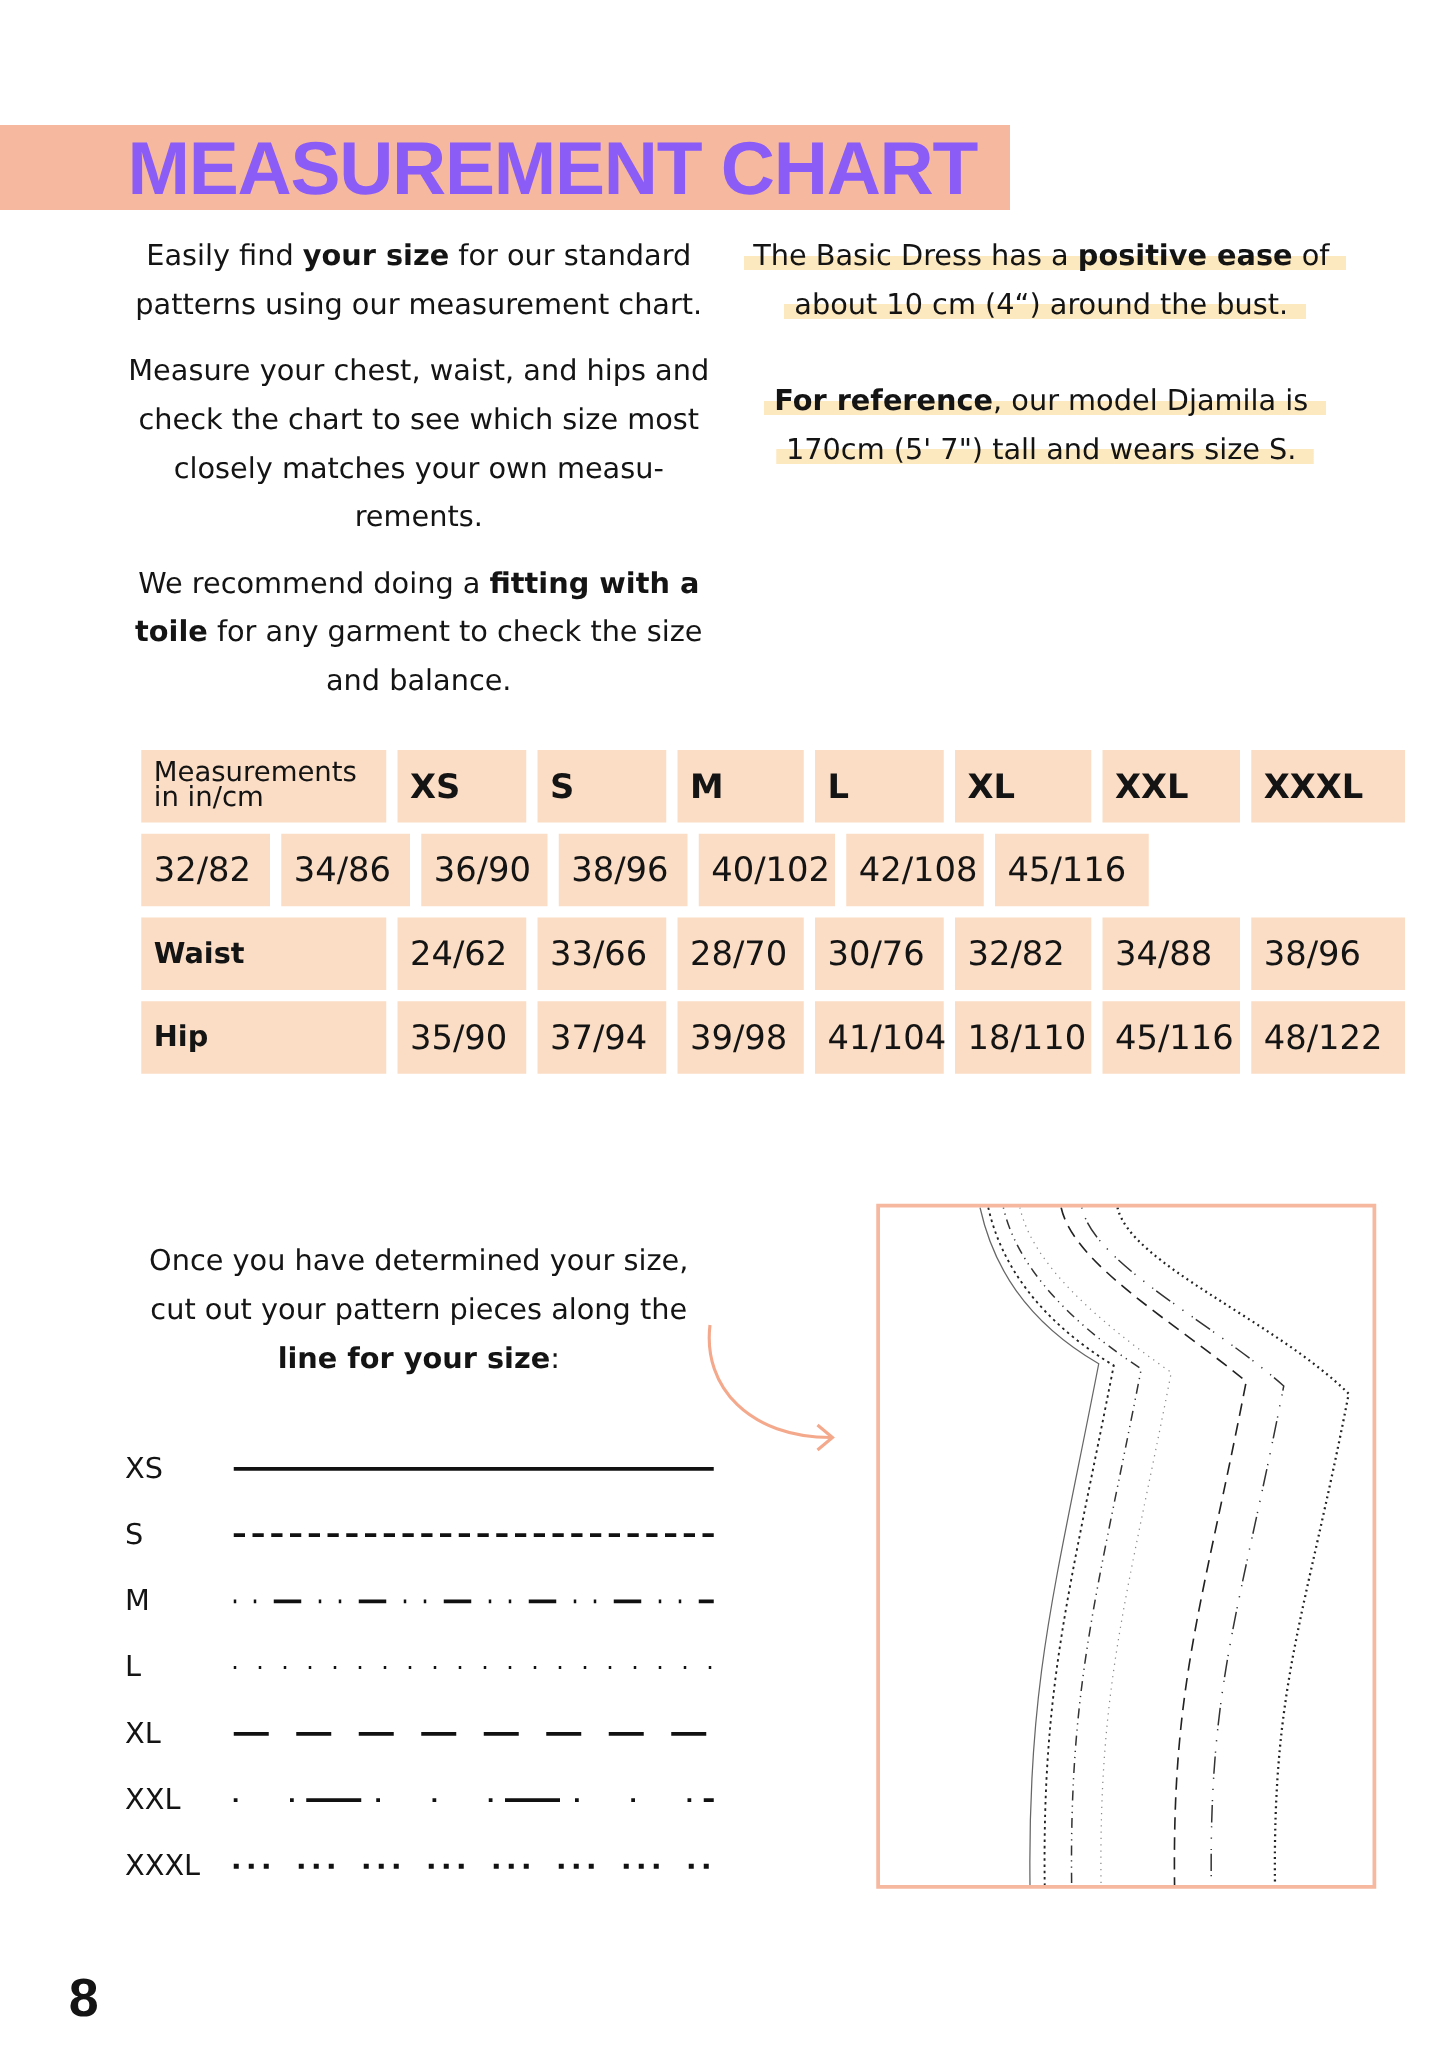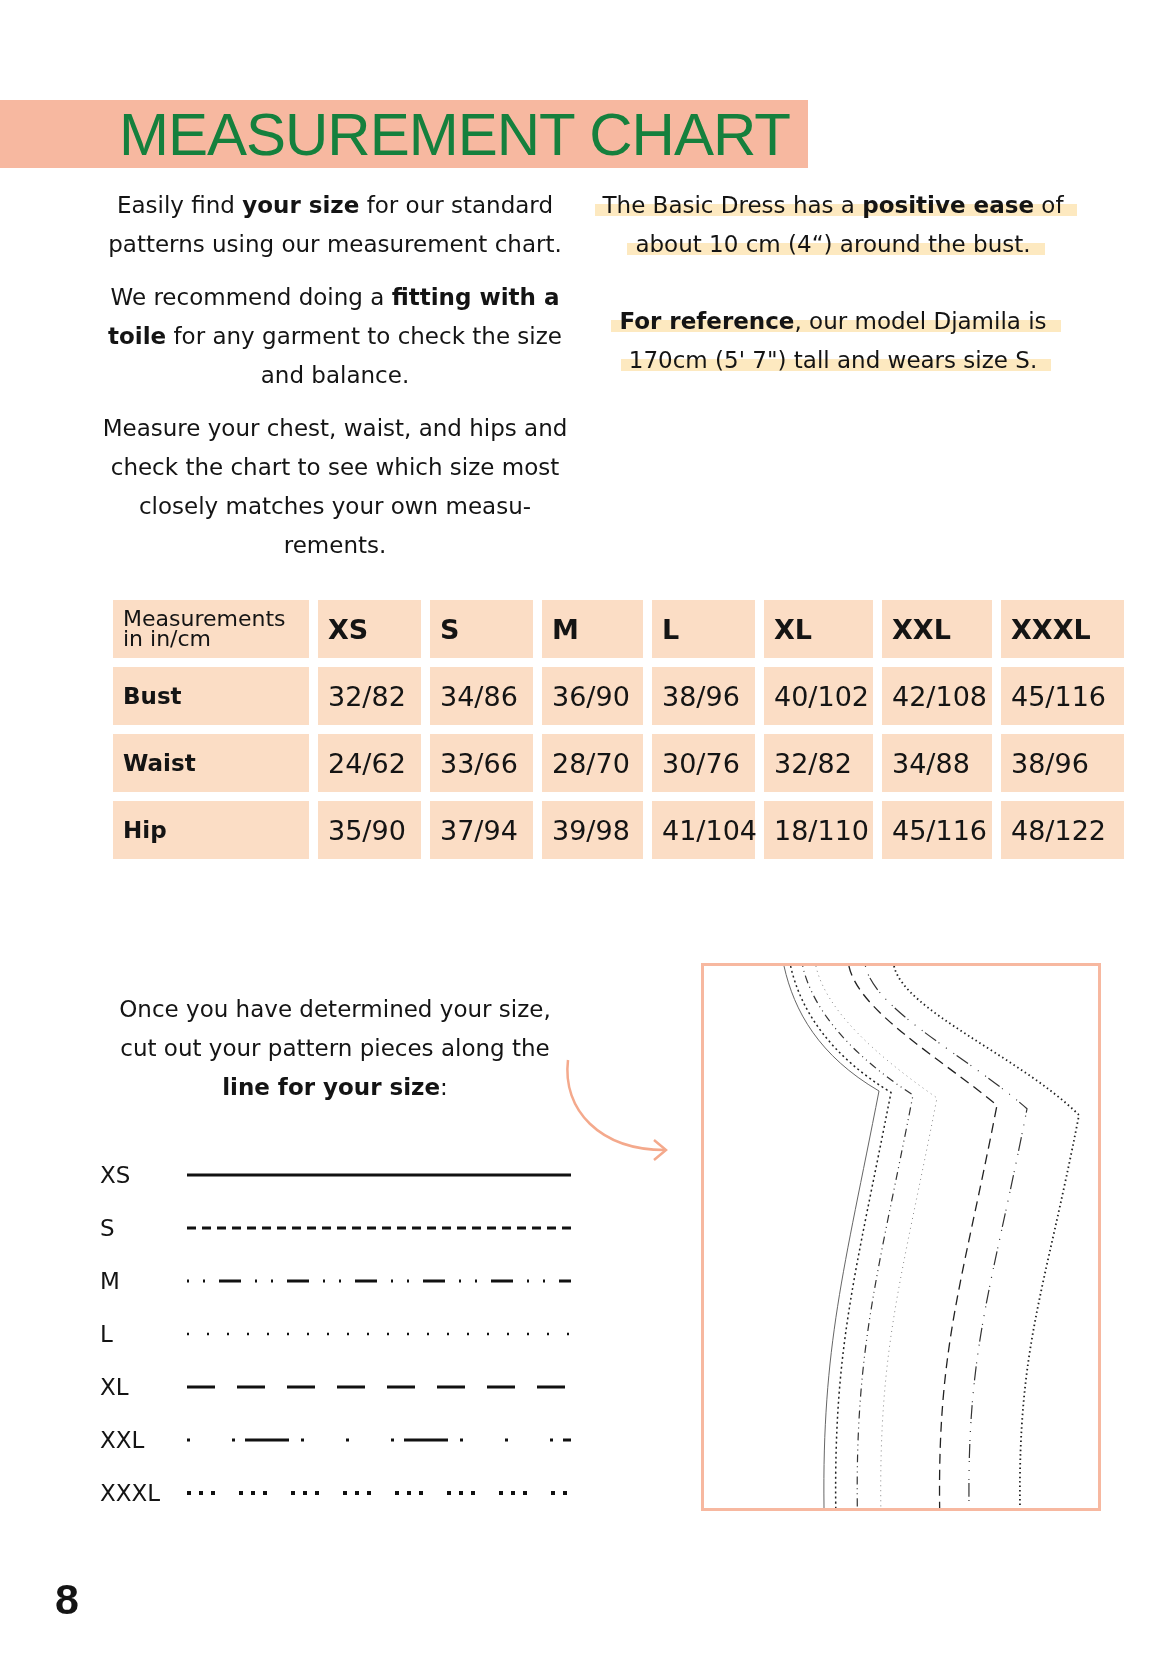--- a/index.html
+++ b/index.html
@@ -1,21 +1,21 @@
 <!DOCTYPE html>
 <html><head>
 <meta charset="utf-8">
 <style>
   html, body { margin: 0; padding: 0; background: #ffffff; }
   body { width: 1165px; height: 1654px; position: relative; overflow: hidden;
          font-family: "DejaVu Sans", sans-serif; color: #141414; }
   .abs { position: absolute; }
   #banner { left: 0; top: 100px; width: 808px; height: 68px; background: #f7b8a0; }
   #title { left: 102px; top: 100px; height: 68px; line-height: 70px; font-family: "Liberation Sans", sans-serif;
-           font-weight: normal; font-size: 60px; color: #15803d; letter-spacing: -1px; white-space: nowrap; margin-left: 17px; }
+           font-weight: bold; font-size: 60px; color: #8b5cf6; letter-spacing: -1px; white-space: nowrap; }
   .para { font-size: 23px; line-height: 39px; margin: 0; text-align: center; }
   .para b { font-weight: bold; }
   #col-left { left: 100px; top: 186px; width: 470px; }
   #col-left .para { margin-bottom: 14px; }
   #col-right { left: 600px; top: 186px; width: 480px; }
   .hl { background: linear-gradient(to bottom, transparent 48%, #fde9c0 48%, #fde9c0 92%, transparent 92%);
         padding: 0 14px 0 8px; margin-left: -8px; -webkit-box-decoration-break: clone; box-decoration-break: clone; }
   #col-right .para { margin-bottom: 38px; }
 
   #size-table { left: 98px; top: 600px; }
@@ -40,42 +40,41 @@
   #page-number { left: 55px; top: 1575px; font-family: "Liberation Sans", sans-serif; font-weight: bold; font-size: 43px; letter-spacing: -2px; }
 </style>
 </head>
 <body>
 
 <div class="abs" id="banner"></div>
 <div class="abs" id="title">MEASUREMENT CHART</div>
 
 <div class="abs" id="col-left">
   <p class="para"><span>Easily find </span><b>your size</b><span> for our standard patterns using our measurement chart.</span></p>
+  <p class="para">Measure your chest, waist, and hips and check the chart to see which size most closely matches your own measu-rements.</p>
   <p class="para"><span>We recommend doing a </span><b>fitting with a toile</b><span> for any garment to check the size and balance.</span></p>
-  <p class="para">Measure your chest, waist, and hips and check the chart to see which size most closely matches your own measu-rements.</p>
 </div>
 
 <div class="abs" id="col-right">
   <p class="para"><span class="hl"><span>The Basic Dress has a </span><b>positive ease</b><span> of about 10 cm (4“) around the bust.</span></span></p>
   <p class="para"><span class="hl"><b>For reference</b><span>, our model Djamila is 170cm (5' 7") tall and wears size S.</span></span></p>
 </div>
 
 <div class="abs" id="size-table">
   <div class="trow">
     <div class="cell corner">Measurements in in/cm</div>
     <div class="cell head c0">XS</div>
     <div class="cell head c1">S</div>
     <div class="cell head c2">M</div>
     <div class="cell head c3">L</div>
     <div class="cell head c4">XL</div>
     <div class="cell head c5">XXL</div>
     <div class="cell head c6">XXXL</div>
   </div>
   <div class="trow">
-    <div class="cell label">Bust</div>
     <div class="cell c0">32/82</div>
     <div class="cell c1">34/86</div>
     <div class="cell c2">36/90</div>
     <div class="cell c3">38/96</div>
     <div class="cell c4">40/102</div>
     <div class="cell c5">42/108</div>
     <div class="cell c6">45/116</div>
   </div>
   <div class="trow">
     <div class="cell label">Waist</div>

